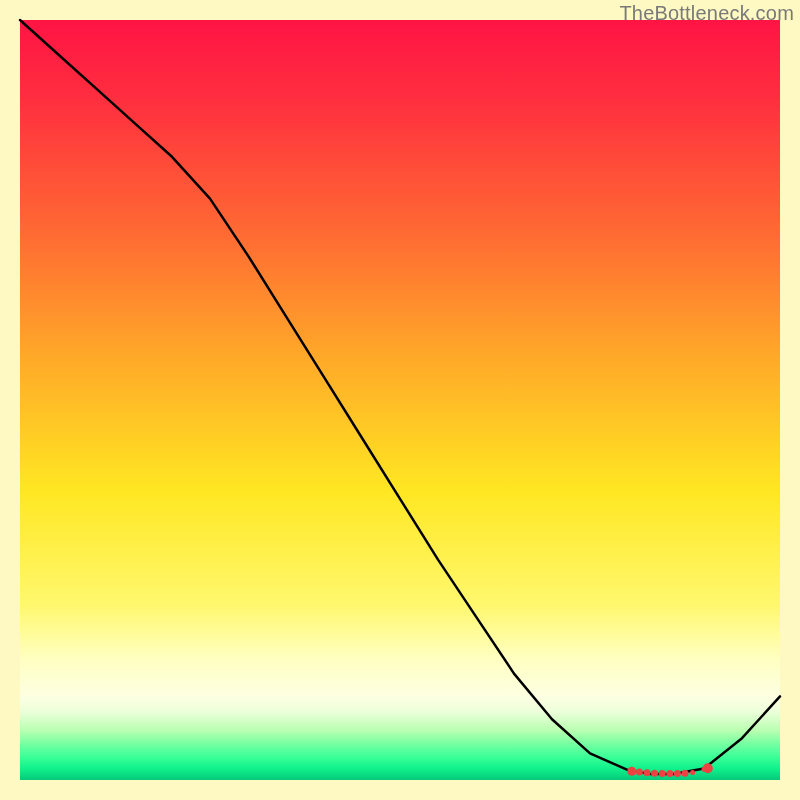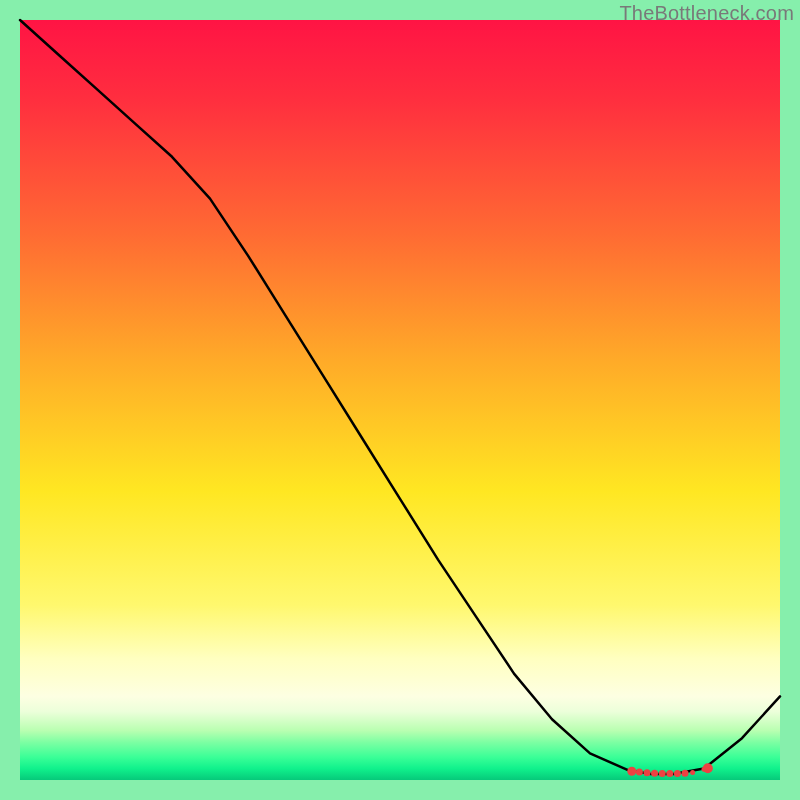--- a/index.html
+++ b/index.html
@@ -8,21 +8,21 @@
     width: 800px;
     height: 800px;
     background: #000;
     overflow: hidden;
     font-family: Arial, Helvetica, sans-serif;
   }
   .stage {
     position: relative;
     width: 800px;
     height: 800px;
-    background: #86efac;
+    background: #fef9c3;
   }
   .plot {
     position: absolute;
     left: 20px;
     top: 20px;
     width: 760px;
     height: 760px;
     background: linear-gradient(
       to bottom,
       #ff1444 0%,

